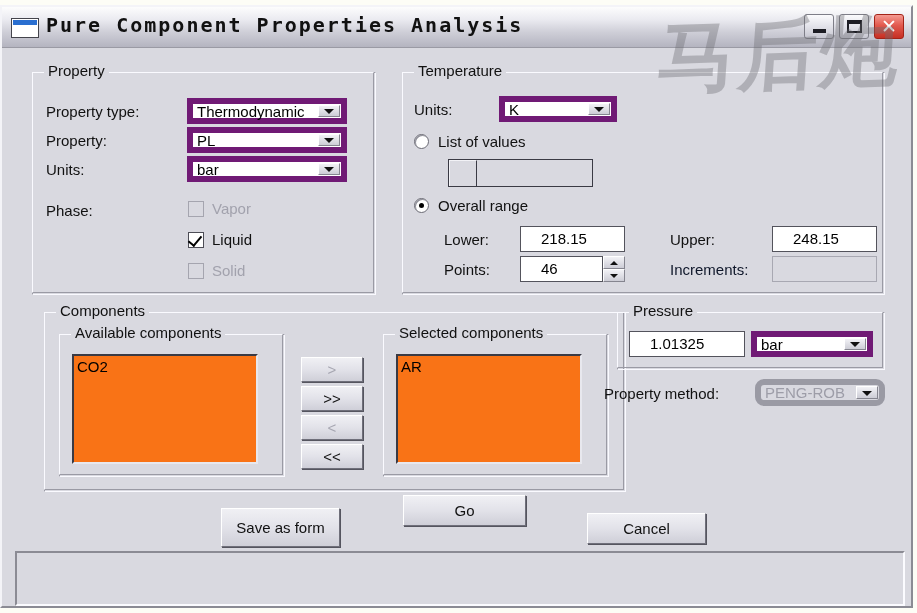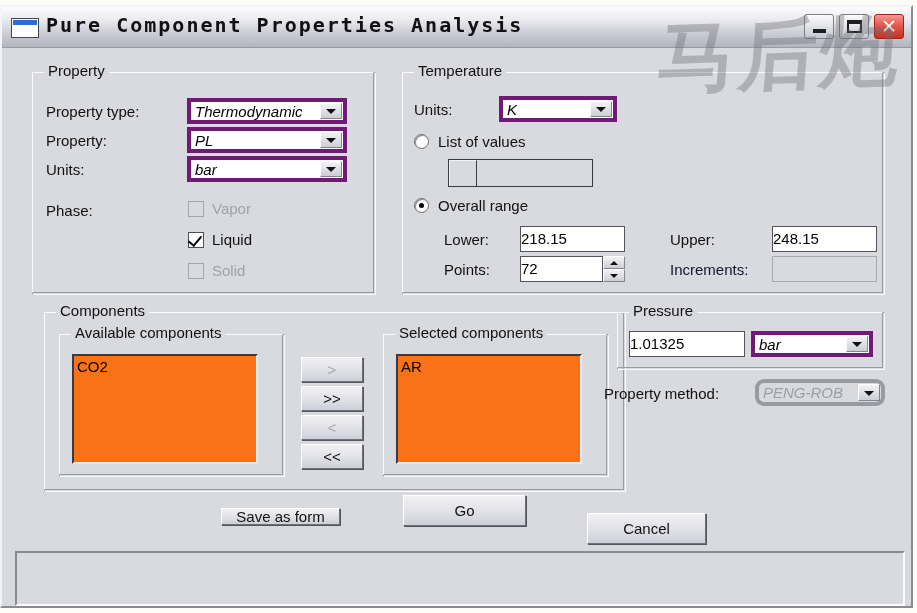--- a/index.html
+++ b/index.html
@@ -102,23 +102,23 @@
     background:#d9d9e0;padding:0 4px;
     font-size:15px;color:#111;white-space:nowrap;
   }
 
   .lbl{position:absolute;font-size:15px;color:#111;white-space:nowrap;}
   .lbl.dis{color:#0f172a;}
 
   
   .combo{
     position:absolute;background:#fff;
-    border:4px solid #701a75;
-    box-sizing:border-box;
-    display:flex;align-items:center;font-style:italic;
+    border:6px solid #701a75;
+    box-sizing:border-box;
+    display:flex;align-items:center;
   }
   .combo .ctext{padding-left:4px;font-size:15px;color:#000;flex:1;white-space:nowrap;overflow:hidden;}
   .combo .cbtn{
     width:22px;align-self:stretch;margin:1px 1px 1px 0;
     background:linear-gradient(to bottom,#f2f2f6,#cdcdd6);
     border-top:1px solid #fff;border-left:1px solid #fff;
     border-right:1px solid #85858f;border-bottom:1px solid #85858f;
     box-sizing:border-box;position:relative;
   }
   .arrow{
@@ -128,21 +128,21 @@
   }
   .combo.dis{background:#d9d9e0;border-color:#9a9aa4;border-radius:9px;}
   .combo.dis .ctext{color:#9d9da8;}
 
   
   .field{
     position:absolute;background:#fff;
     border:1px solid #53535c;
     box-sizing:border-box;
     font-size:15px;color:#000;
-    padding:1px 0 0 0;
+    padding:1px 0 0 20px;
     white-space:nowrap;overflow:hidden;
     line-height:normal;
   }
   .field.dis{background:#d9d9e0;border-color:#a8a8b2;color:#9d9da8;}
 
   
   .spin{
     position:absolute;width:22px;
     display:flex;flex-direction:column;
   }
@@ -344,21 +344,21 @@
           <span class="t">Overall range</span>
         </div>
 
         <div class="lbl" style="left:41px;top:158px;">Lower:</div>
         <div class="field" style="left:117px;top:153px;width:105px;height:26px;line-height:22px;">218.15</div>
 
         <div class="lbl" style="left:267px;top:158px;">Upper:</div>
         <div class="field" style="left:369px;top:153px;width:105px;height:26px;line-height:22px;">248.15</div>
 
         <div class="lbl" style="left:41px;top:188px;">Points:</div>
-        <div class="field" style="left:117px;top:183px;width:83px;height:26px;line-height:22px;">72</div>
+        <div class="field" style="left:117px;top:183px;width:83px;height:26px;line-height:22px;">46</div>
         <div class="spin" style="left:200px;top:183px;height:26px;">
           <div class="up"></div>
           <div class="dn"></div>
         </div>
 
         <div class="lbl dis" style="left:267px;top:188px;">Increments:</div>
         <div class="field dis" style="left:369px;top:183px;width:105px;height:26px;line-height:22px;"></div>
       </div>
 
       <div class="group" style="left:40px;top:264px;width:582px;height:180px;">
@@ -408,21 +408,21 @@
       </div>
 
       <div class="lbl" style="left:600px;top:337px;">Property method:</div>
       <div class="combo dis" style="left:751px;top:331px;width:130px;height:27px;">
         <span class="ctext">PENG-ROB</span>
         <span class="cbtn">
             <i class="arrow"></i>
           </span>
       </div>
 
-      <div class="btn" style="left:217px;top:460px;width:119px;height:17px;">
+      <div class="btn" style="left:217px;top:460px;width:119px;height:39px;">
         <span>Save as form</span>
       </div>
       <div class="btn" style="left:399px;top:447px;width:123px;height:31px;">
         <span>Go</span>
       </div>
       <div class="btn" style="left:583px;top:465px;width:119px;height:31px;">
         <span>Cancel</span>
       </div>
 
       <div class="sunken" style="left:11px;top:503px;width:890px;height:55px;"></div>

